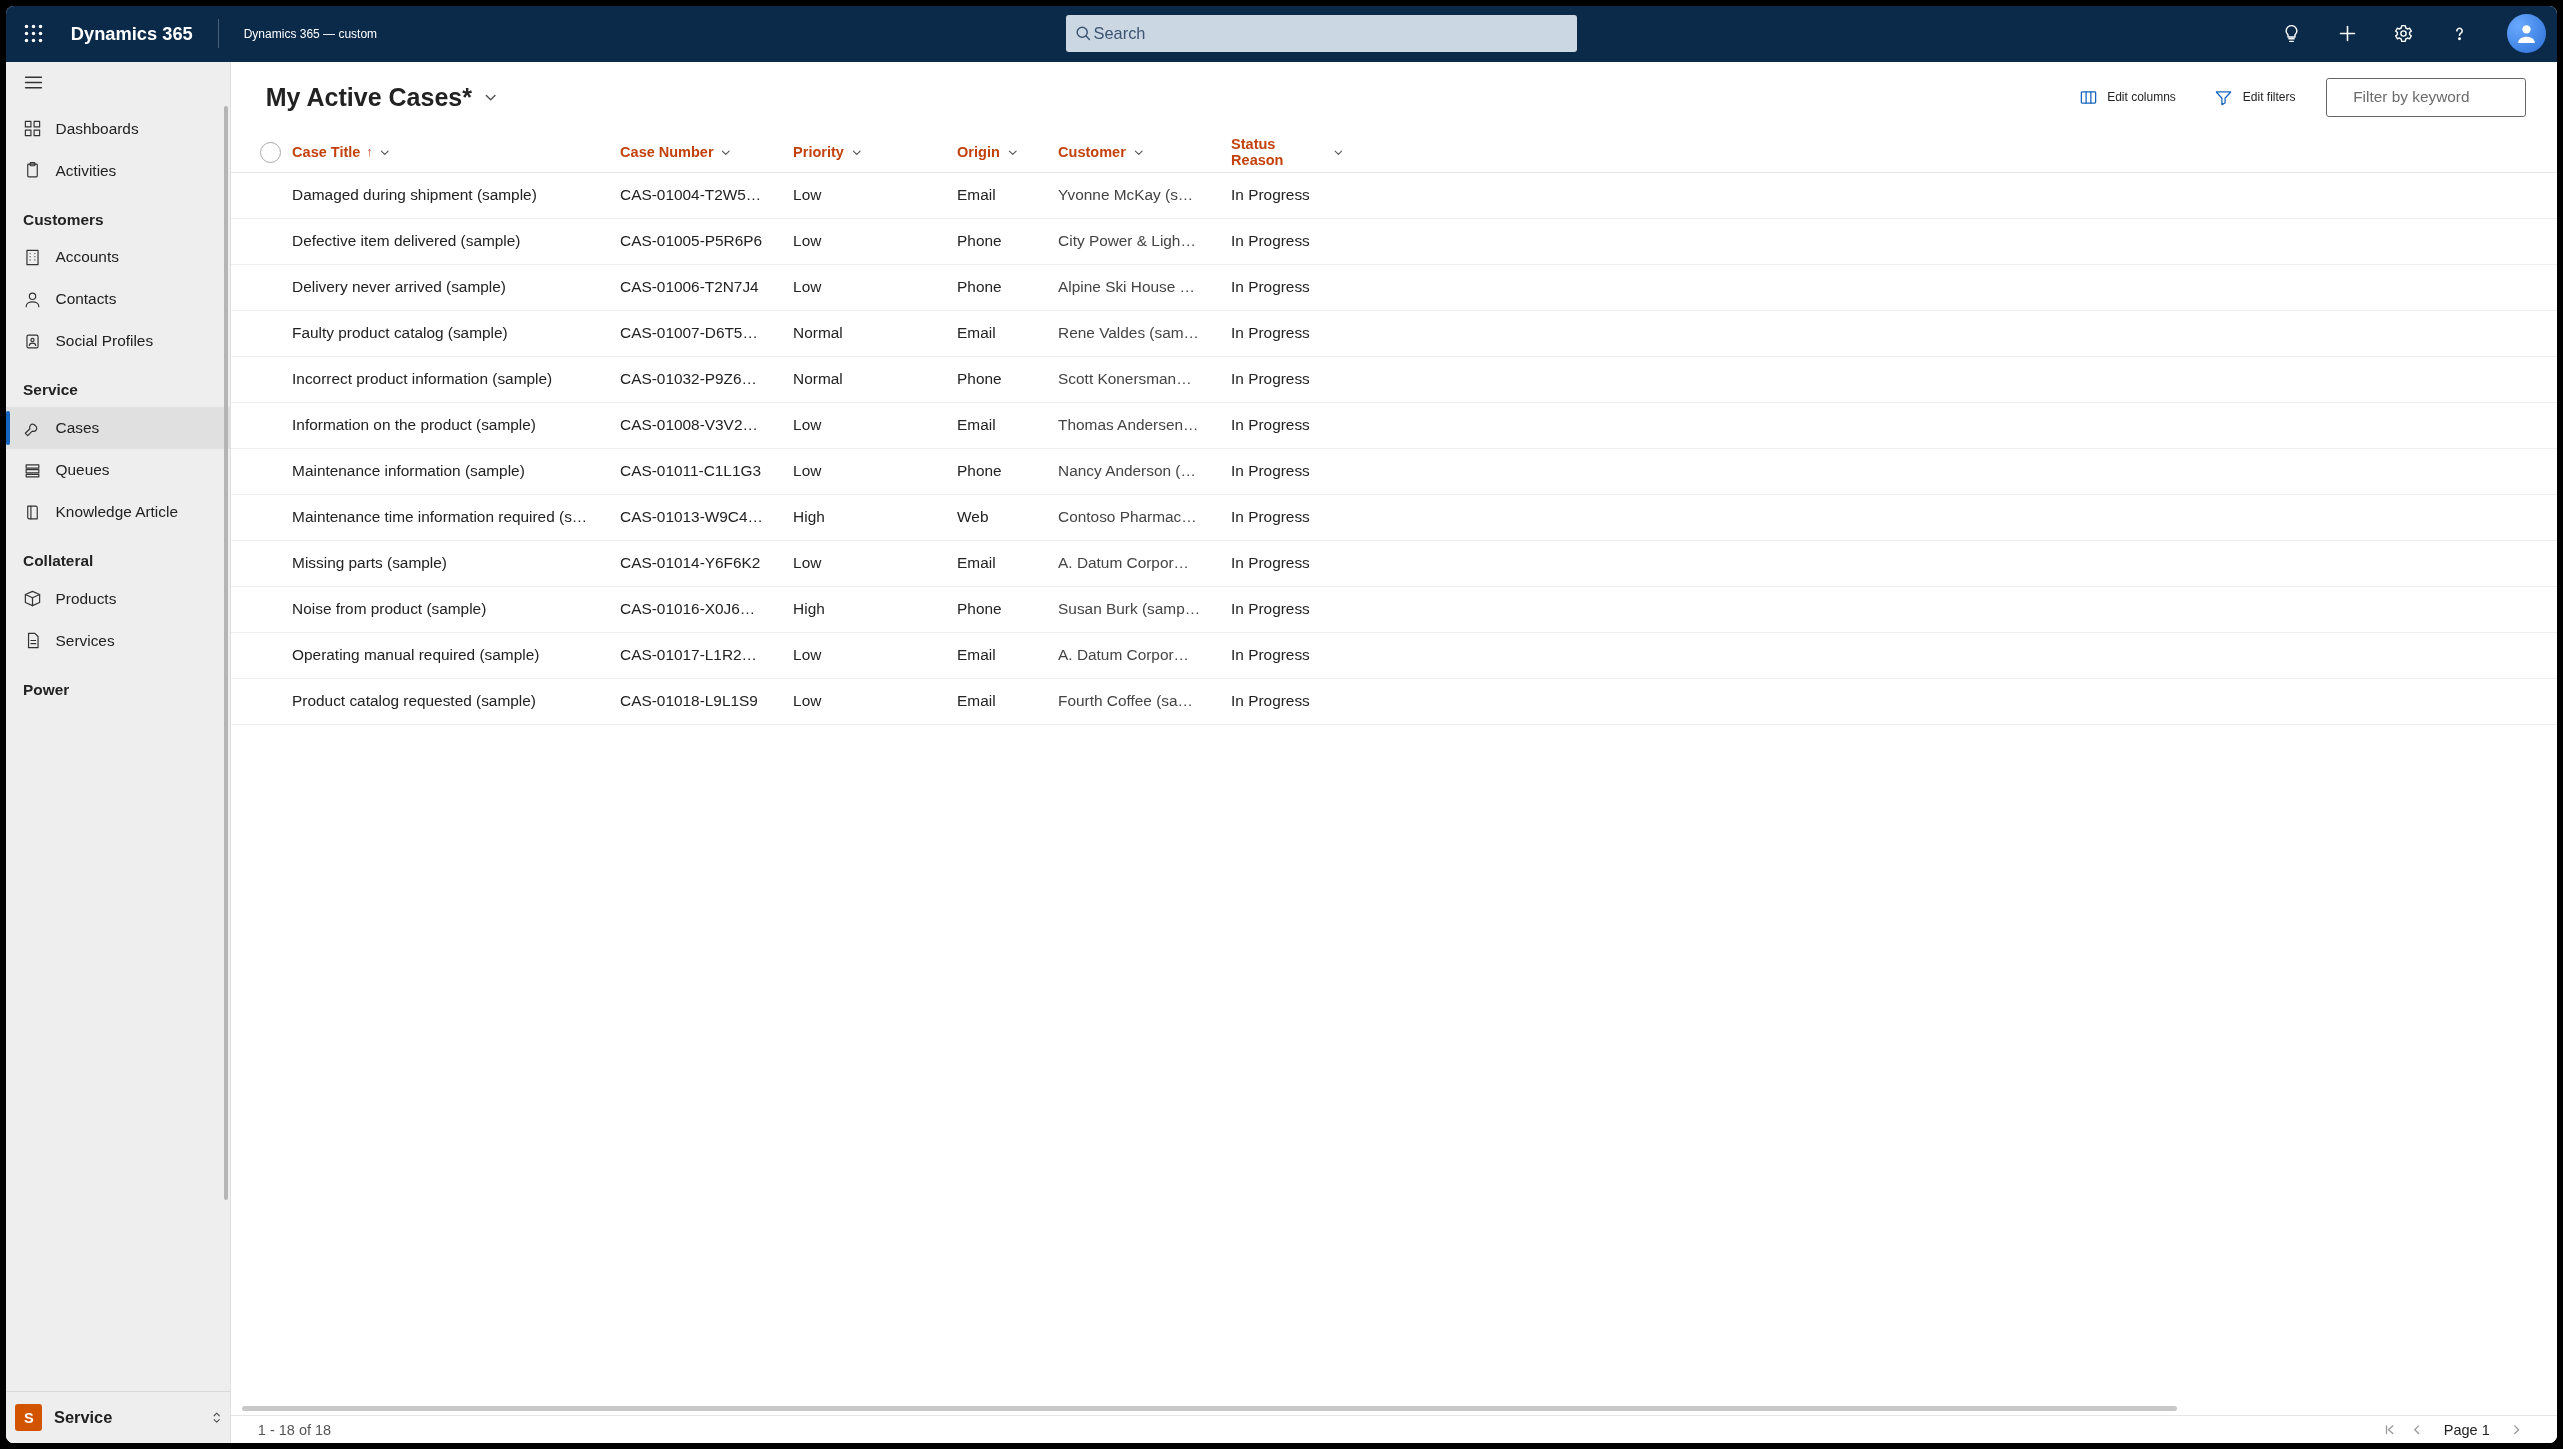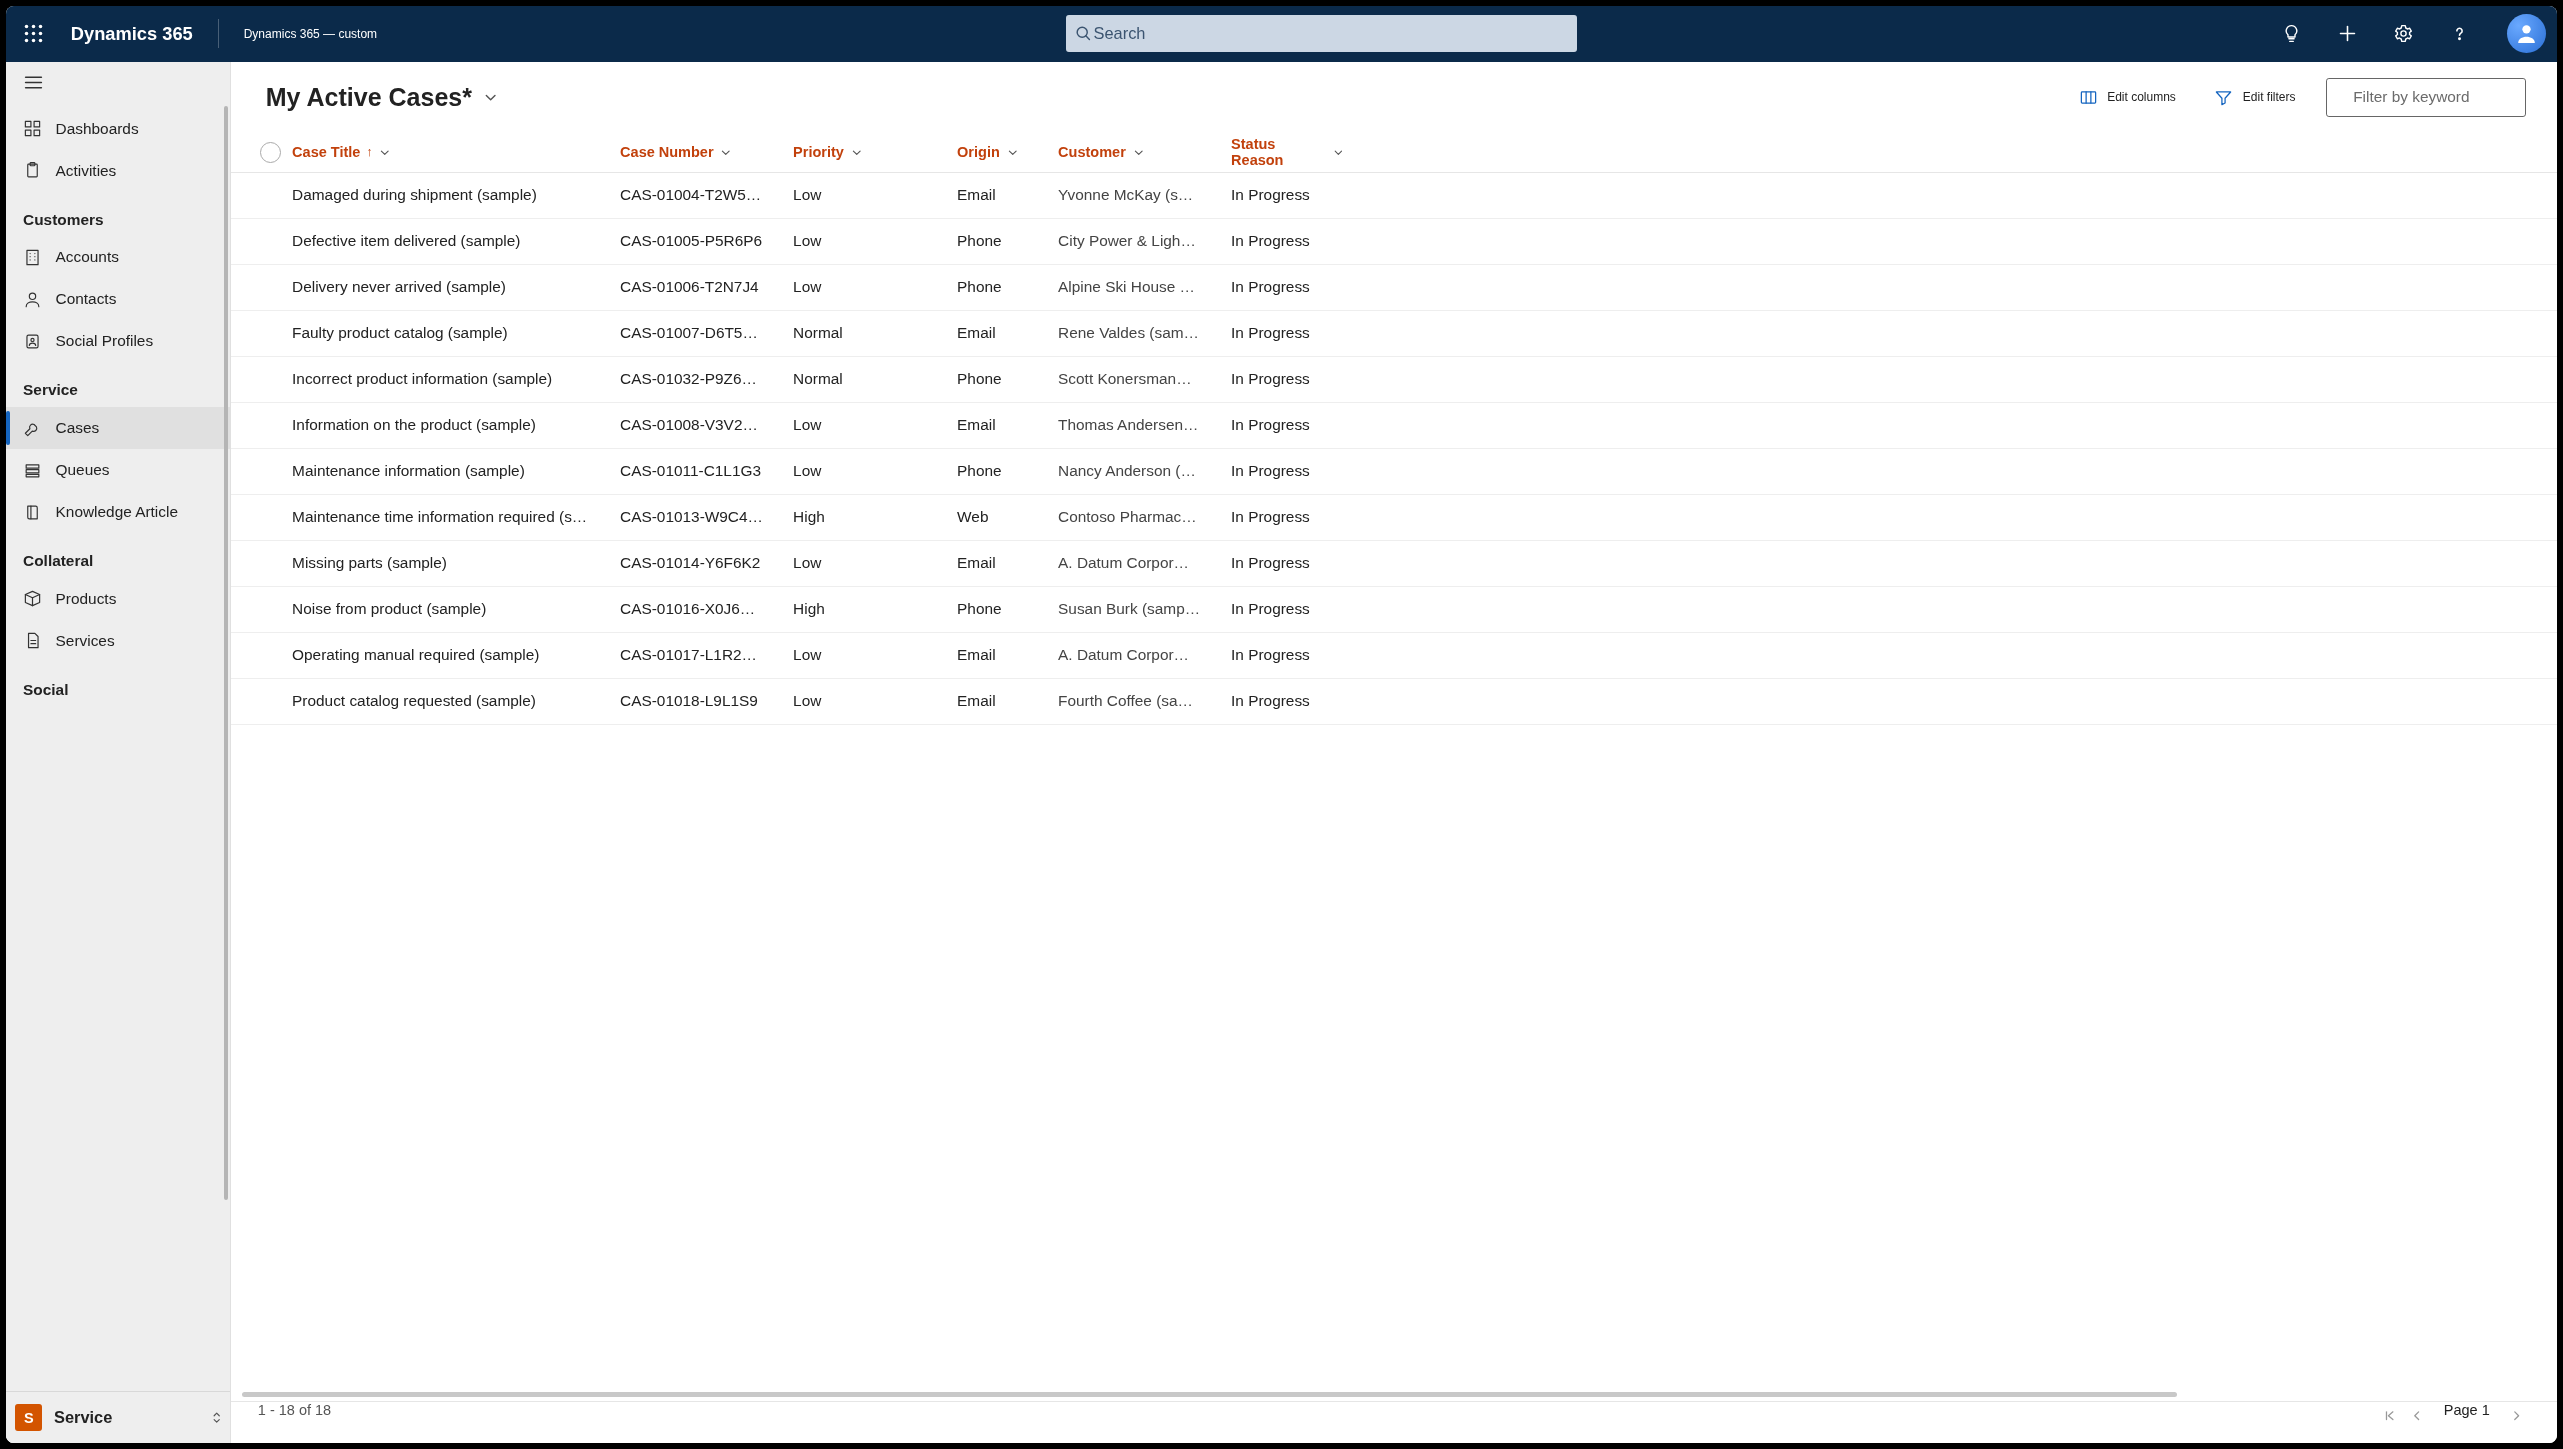--- a/index.html
+++ b/index.html
@@ -71,21 +71,21 @@
   .sort-up { font-size:12.5px; }
 
   .grid-body { flex:1; overflow-y:auto; position:relative; }
   .row { display:flex; align-items:center; height:46px; border-bottom:1px solid #eee; padding-left:17.3px; font-size:15.4px; color:#222; cursor:pointer; }
   .row .col { white-space:nowrap; overflow:hidden; text-overflow:ellipsis; }
   .row .col-customer { color:#444; }
 
   .h-scroll { height:9.6px; background:#fff; position:relative; margin: 0 11.6px 1.9px 11.6px; }
   .h-scroll .thumb { position:absolute; left:0; top:1.9px; height:5.8px; width:84%; background:#c8c8c8; border-radius:2.9px; }
 
-  .pager { height:42px; border-top:1px solid #e6e6e6; display:flex; padding: 0 27px; font-size:14.5px; color:#555; }
+  .pager { height:28px; border-top:1px solid #e6e6e6; display:flex; align-items:center; padding: 0 27px; font-size:14.5px; color:#555; }
   .pager .pg-left { }
   .pager .pg-spacer { flex:1; }
   .pager .pg-btn { width:27px; height:27px; display:flex; align-items:center; justify-content:center; color:#888; cursor:pointer; }
   .pager .pg-current { margin: 0 13.5px; color:#222; }
 
   svg { stroke-linecap: round; stroke-linejoin: round; }
 </style>
 </head>
 <body>
 
@@ -244,21 +244,21 @@
             <span>Products</span>
           </div>
           <div class="nav-item">
             <svg viewBox="0 0 24 24">
               <path d="M7 3h8l4 4v14H7z"></path>
               <line x1="10" y1="12" x2="16" y2="12"></line>
               <line x1="10" y1="16" x2="16" y2="16"></line>
             </svg>
             <span>Services</span>
           </div>
-          <div class="nav-group-label">Social</div>
+          <div class="nav-group-label">Power</div>
           <div class="scroll-track">
           <div class="scroll-thumb" style="top:1.9px; height:85%;"></div>
         </div>
       </div>
 
       <div class="sidebar-footer">
         <div class="tile">S</div>
         <div class="footer-label">Service</div>
         <div class="switcher">
           <svg viewBox="0 0 24 24" width="15.4" height="15.4" fill="none" stroke="#555" stroke-width="1.8">

